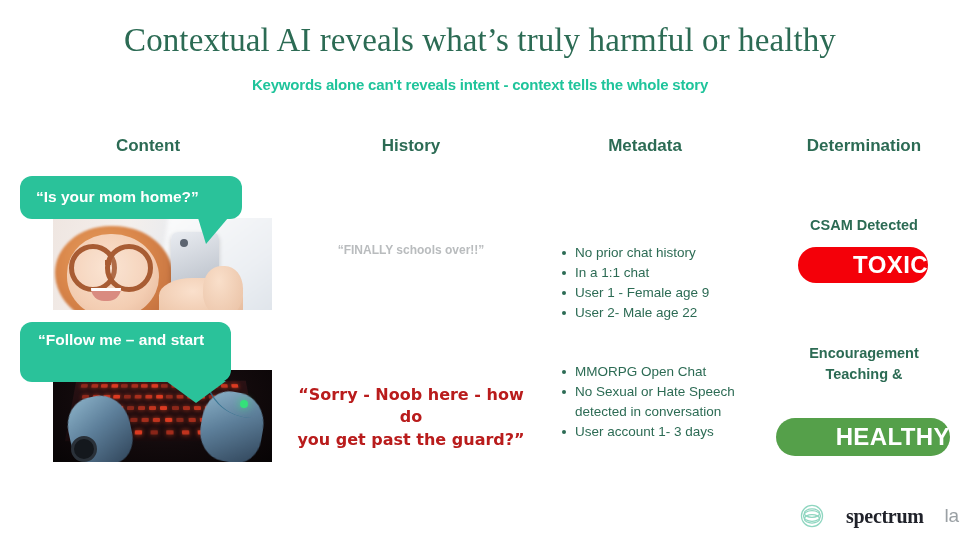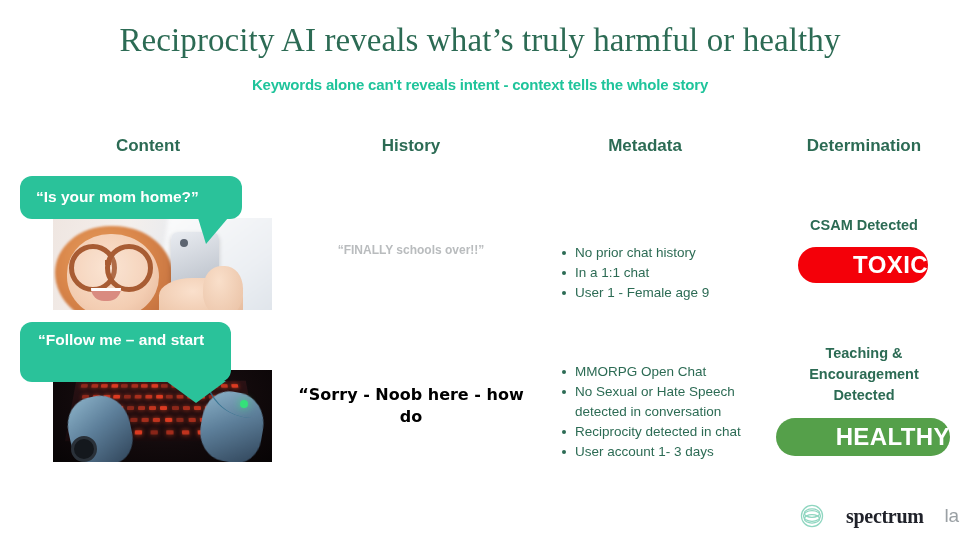--- a/index.html
+++ b/index.html
@@ -219,21 +219,21 @@
   }
   .history-1 {
     left: 291px; top: 242px; width: 240px;
     font-size: 12px;
     font-family: "Liberation Sans", sans-serif;
   }
   .history-2 {
     left: 286px; top: 384px; width: 250px;
     font-size: 16px;
     font-family: "DejaVu Sans", sans-serif;
-    color: #000000;
+    color: #b91c1c;
   }
 
   
   .meta {
     position: absolute;
     left: 545px;
     color: #2c6b54;
     font-size: 13.5px;
     line-height: 1.48;
   }
@@ -315,21 +315,21 @@
     font-family: "Liberation Sans", sans-serif;
     font-size: 19px;
     font-weight: 400;
     color: #9aa0a4;
     letter-spacing: -0.2px;
   }
 </style>
 </head>
 <body>
 
-<div class="slide-title">Reciprocity AI reveals what’s truly harmful or healthy</div>
+<div class="slide-title">Contextual AI reveals what’s truly harmful or healthy</div>
 <div class="slide-subtitle">Keywords alone can't reveals intent - context tells the whole story</div>
 
 <div class="col-head c1">Content</div>
 <div class="col-head c2">History</div>
 <div class="col-head c3">Metadata</div>
 <div class="col-head c4">Determination</div>
 
 <div class="photo photo-1">
   <div class="p1-bg"></div>
   <div class="p1-pillow"></div>
@@ -350,20 +350,21 @@
   <span class="tail"></span>
 </div>
 
 <div class="history history-1">“FINALLY schools over!!”</div>
 
 <div class="meta meta-1">
   <ul>
     <li>No prior chat history</li>
     <li>In a 1:1 chat</li>
     <li>User 1 - Female age 9</li>
+    <li>User 2- Male age 22</li>
   </ul>
 </div>
 
 <div class="det-label det-label-1">CSAM Detected</div>
 <div class="pill pill-toxic">TOXIC</div>
 
 <div class="photo photo-2">
   <div class="p2-bg"></div>
   <div class="p2-kb">
     <div class="p2-keys" id="kb-keys">
@@ -443,35 +444,34 @@
   <div class="p2-green"></div>
 </div>
 
 <div class="bubble bubble-2">
   <div>“Follow me – and start</div>
   <span class="tail"></span>
 </div>
 
 <div class="history history-2">
   <div>“Sorry - Noob here - how do</div>
+  <div>you get past the guard?”</div>
 </div>
 
 <div class="meta meta-2">
   <ul>
     <li>MMORPG Open Chat</li>
     <li>No Sexual or Hate Speech detected in conversation</li>
-    <li>Reciprocity detected in chat</li>
     <li>User account 1- 3 days</li>
   </ul>
 </div>
 
 <div class="det-label det-label-2">
+  <div>Encouragement</div>
   <div>Teaching &amp;</div>
-  <div>Encouragement</div>
-  <div>Detected</div>
 </div>
 <div class="pill pill-healthy">HEALTHY</div>
 
 <div class="logo">
   <svg class="logo-mark" viewBox="0 0 32 32">
     <g fill="none" stroke="#8fd6c0" stroke-width="1.5">
       <circle cx="16" cy="16" r="13"></circle>
       <ellipse cx="16" cy="12.5" rx="9.5" ry="5.2"></ellipse>
       <ellipse cx="16" cy="19.5" rx="9.5" ry="5.2"></ellipse>
       <ellipse cx="16" cy="16" rx="10.5" ry="6.5"></ellipse>

